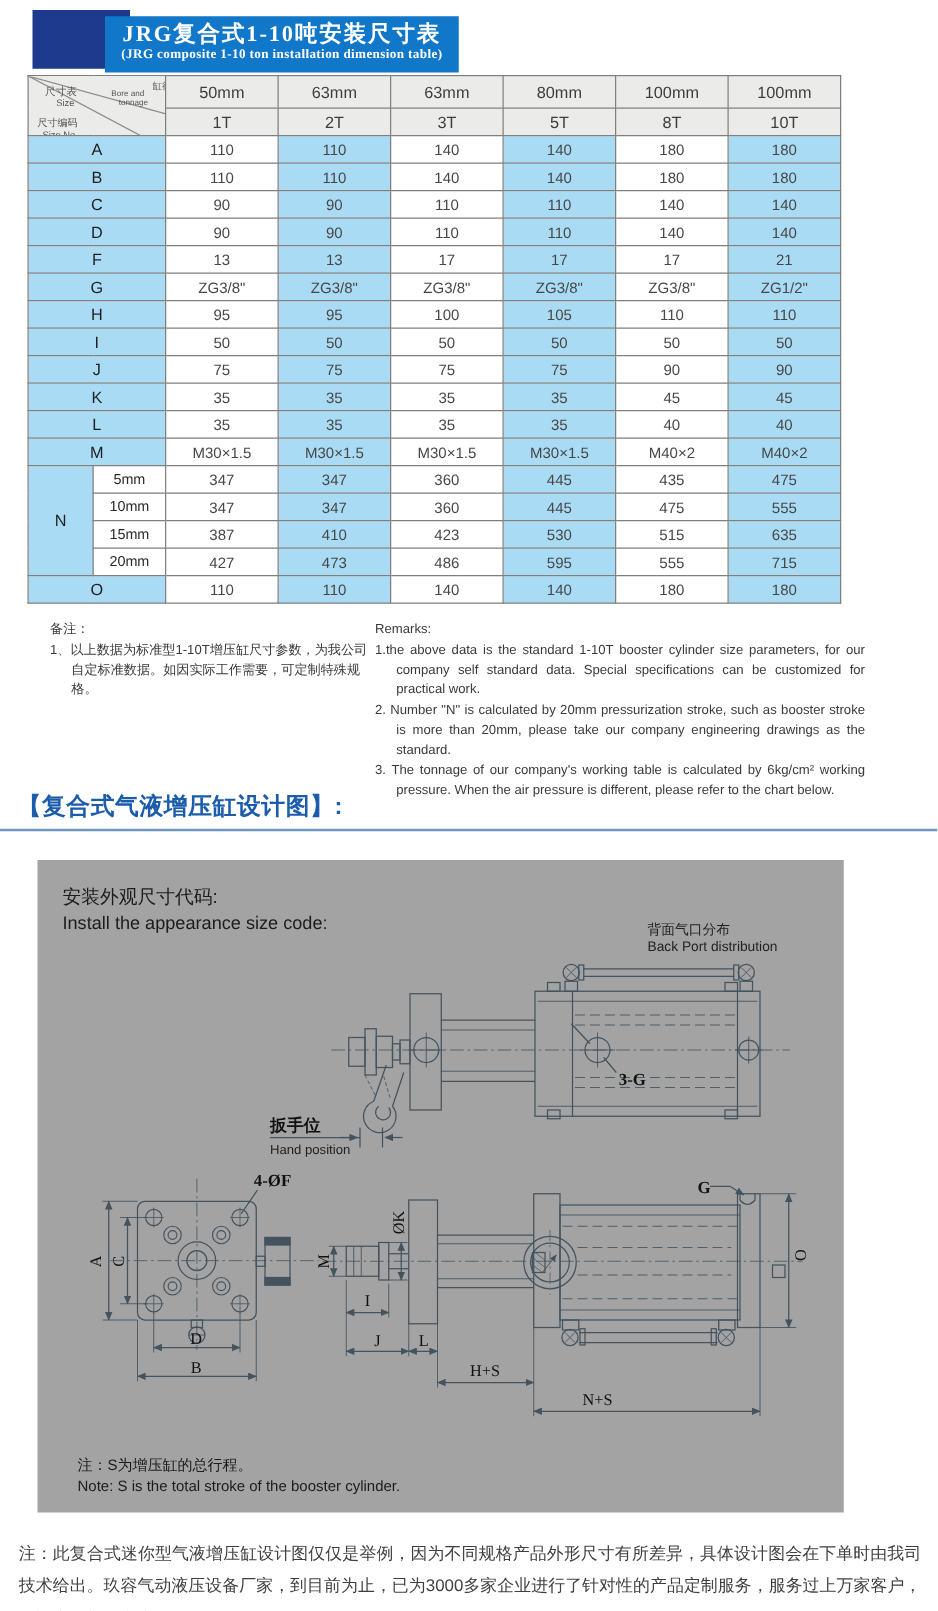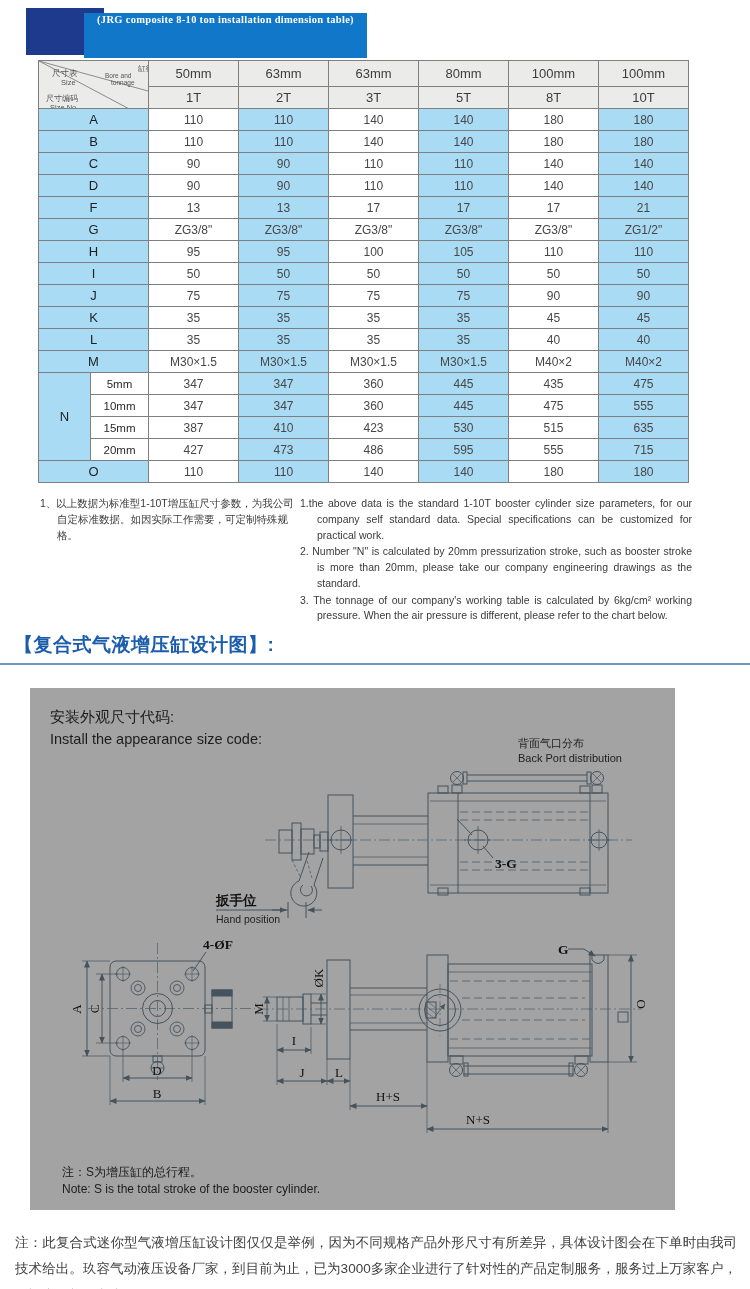--- a/index.html
+++ b/index.html
@@ -8,21 +8,21 @@
   .abs{position:absolute;}
 
   
   .navy-sq{left:26px;top:8px;width:78px;height:47px;background:#1d3a8c;z-index:1;}
   .banner{left:84px;top:13px;width:283px;height:45px;background:#1177c8;z-index:2;
           color:#fff;text-align:center;font-family:"Liberation Serif",serif;font-weight:bold;}
   .banner .t1{font-size:18px;letter-spacing:1.5px;margin-top:4px;line-height:20px;}
   .banner .t2{font-size:10.5px;line-height:13px;letter-spacing:.3px;}
 
   
-  table.dim{position:absolute;left:38px;top:60px;width:650px;border-collapse:collapse;table-layout:fixed;border-radius:16px;}
+  table.dim{position:absolute;left:22px;top:60px;width:650px;border-collapse:collapse;table-layout:fixed;border-radius:16px;}
   table.dim td{border:1px solid #7f7f7f;text-align:center;vertical-align:middle;
                font-size:12px;color:#474747;height:21px;padding:0;background:#fff;overflow:hidden;}
   table.dim thead td{background:#ebebe9;font-size:13px;color:#3d3d3d;}
   table.dim td.blue{background:#a9dbf4;}
   table.dim td.lbl{background:#a9dbf4;font-size:13px;color:#1f1f1f;}
   table.dim td.sub{background:#ffffff;font-size:11.5px;color:#2a2a2a;}
   td.corner{position:relative;background:#ebebe9;padding:0;}
   .corner span{position:absolute;color:#555;line-height:1;white-space:nowrap;}
   .c-size-zh{left:13px;top:8px;font-size:8.5px;}
   .c-size-en{left:22px;top:18px;font-size:7.5px;}
@@ -56,21 +56,22 @@
 
   
   .footer{left:15px;top:1230px;width:722px;font-size:13.5px;color:#3f3f3f;
           line-height:1.95;text-align:justify;}
 </style>
 </head>
 <body>
 
 <div class="abs navy-sq"></div>
 <div class="abs banner">
-  <div class="t2">(JRG composite 8-10 ton installation dimension table)</div>
+  <div class="t1">JRG复合式1-10吨安装尺寸表</div>
+  <div class="t2">(JRG composite 1-10 ton installation dimension table)</div>
 </div>
 
 <table class="dim">
   <colgroup>
     <col style="width:52px">
       <col style="width:58px">
     <col style="width:90px">
       <col style="width:90px">
       <col style="width:90px">
     <col style="width:90px">
@@ -260,23 +261,25 @@
         <td class="blue">110</td>
         <td>140</td>
         <td class="blue">140</td>
         <td>180</td>
         <td class="blue">180</td>
       </tr>
     </tbody>
 </table>
 
 <div class="abs rem rem-zh">
+  <div class="hd">备注：</div>
   <div class="it">1、以上数据为标准型1-10T增压缸尺寸参数，为我公司自定标准数据。如因实际工作需要，可定制特殊规格。</div>
 </div>
 <div class="abs rem rem-en">
+  <div class="hd">Remarks:</div>
   <div class="it">1.the above data is the standard 1-10T booster cylinder size parameters, for our company self standard data. Special specifications can be customized for practical work.</div>
   <div class="it">2. Number "N" is calculated by 20mm pressurization stroke, such as booster stroke is more than 20mm, please take our company engineering drawings as the standard.</div>
   <div class="it">3. The tonnage of our company's working table is calculated by 6kg/cm² working pressure. When the air pressure is different, please refer to the chart below.</div>
 </div>
 
 <div class="abs design-hd">【复合式气液增压缸设计图】:</div>
 <div class="abs sep"></div>
 
 <div class="abs panel">
   <div class="abs tt1">安装外观尺寸代码:</div>

